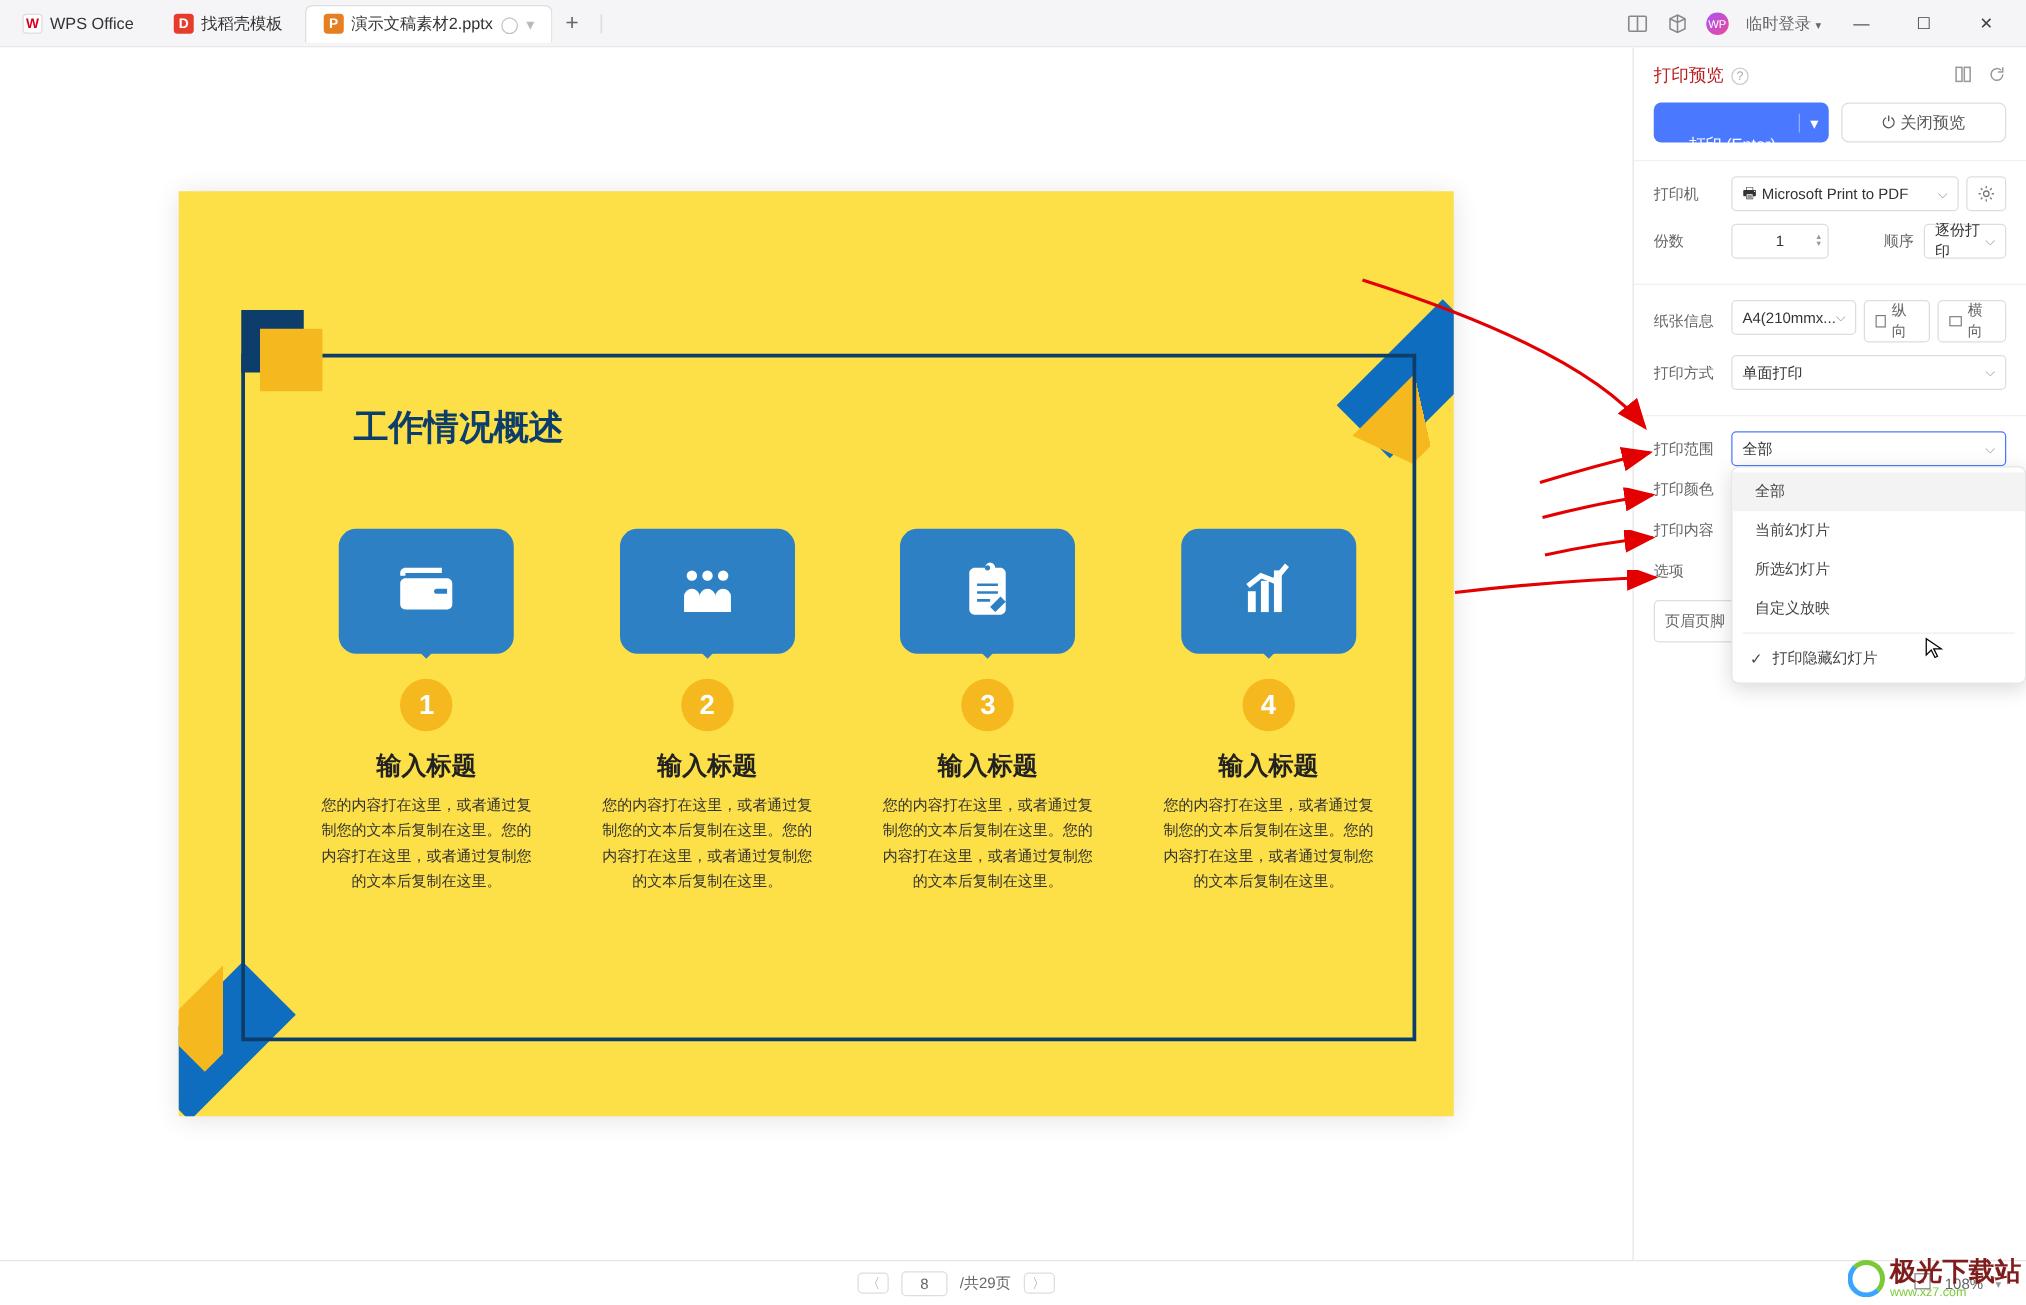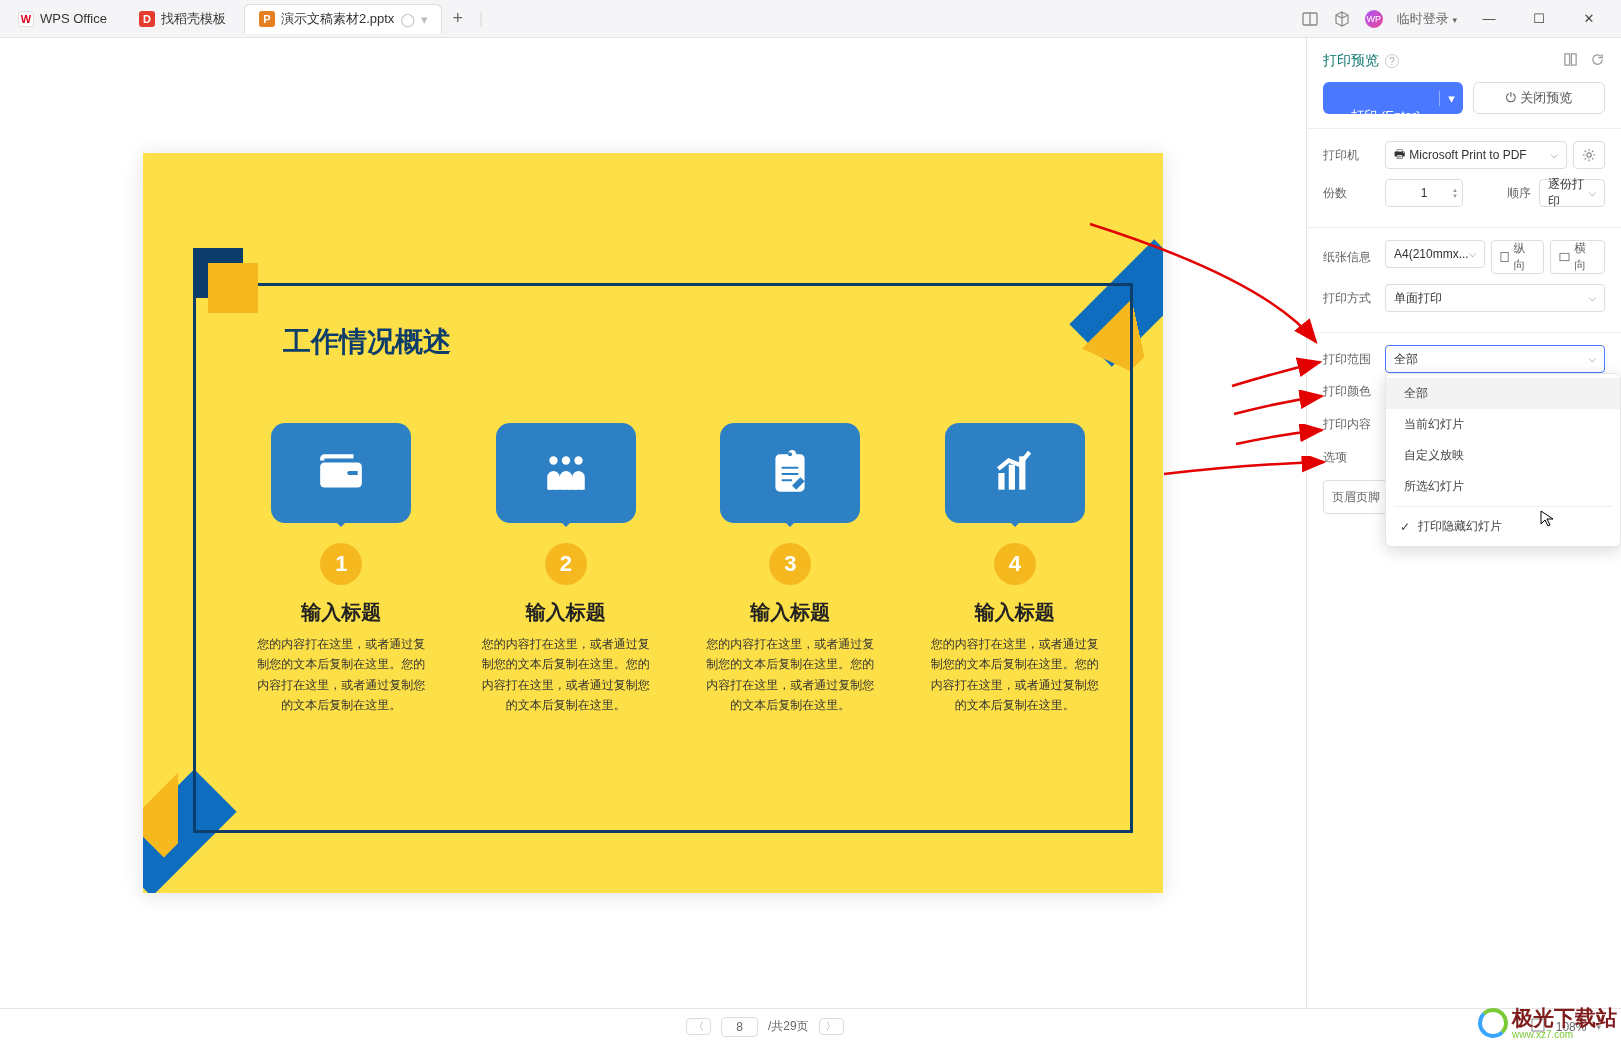--- a/index.html
+++ b/index.html
@@ -45,21 +45,21 @@
 .num { width:42px; height:42px; border-radius:50%; background:#f5b81e; color:#fff; font-size:22px; font-weight:bold; display:flex; align-items:center; justify-content:center; margin:20px auto 14px;}
 .card-title { font-size:20px; font-weight:bold; color:#222; margin-bottom:8px;}
 .card-text { font-size:12px; line-height:1.7; color:#333;}
 
 
 .arrow { position:absolute; pointer-events:none; z-index:50;}
 
 
 .panel { width: 314px; background: #fff; display:flex; flex-direction:column; font-size:12px; color:#333;}
 .panel-header { display:flex; align-items:center; padding: 14px 16px 12px; gap:6px;}
-.panel-header .title { font-size:14px; color:#0f766e;}
+.panel-header .title { font-size:14px; color:#b91c1c;}
 .panel-header .q { color:#aaa; border:1px solid #ccc; border-radius:50%; width:14px; height:14px; font-size:10px; display:flex;align-items:center;justify-content:center;}
 .panel-header-right { margin-left:auto; display:flex; gap:12px; color:#888;}
 .panel-btns { display:flex; gap:10px; padding: 0 16px 14px;}
 .btn-primary { flex:0 0 140px; background:#4a79ff; color:#fff; border-radius:6px; height:32px; display:flex; align-items:center; justify-content:center; font-size:13px; position:relative;}
 .btn-primary .split { width:24px; border-left:1px solid rgba(255,255,255,0.4); display:flex;align-items:center;justify-content:center;}
 .btn-secondary { flex:1; border:1px solid #ddd; border-radius:6px; height:32px; display:flex; align-items:center; justify-content:center; gap:4px; font-size:13px; color:#555;}
 
 .panel-section { padding: 12px 16px 10px; border-top:1px solid #f0f0f0;}
 .row { display:flex; align-items:center; margin-bottom:10px;}
 .row .label { width:62px; color:#666; font-size:12px;}
@@ -331,22 +331,22 @@
       </div>
       <div class="row" style="margin-top:14px;">
         <div class="iconbtn" style="width:auto;">
           <span>页眉页脚</span>
         </div>
       </div>
 
       <div class="dropdown" style="left:78px; top:40px; width:236px;">
         <div class="dd-item hover">全部</div>
         <div class="dd-item">当前幻灯片</div>
+        <div class="dd-item">所选幻灯片</div>
         <div class="dd-item">自定义放映</div>
-        <div class="dd-item">所选幻灯片</div>
         <div class="dd-sep"></div>
         <div class="dd-check">
           <span>✓</span>
           <span>打印隐藏幻灯片</span>
         </div>
       </div>
       <svg class="cursor-svg" style="left:232px; top:176px;" width="18" height="18">
           <path d="M2 2 L2 15 L6 11 L9 17 L11 16 L8 10 L14 10 Z" fill="#fff" stroke="#000" stroke-width="1"></path>
         </svg>
     </div>

